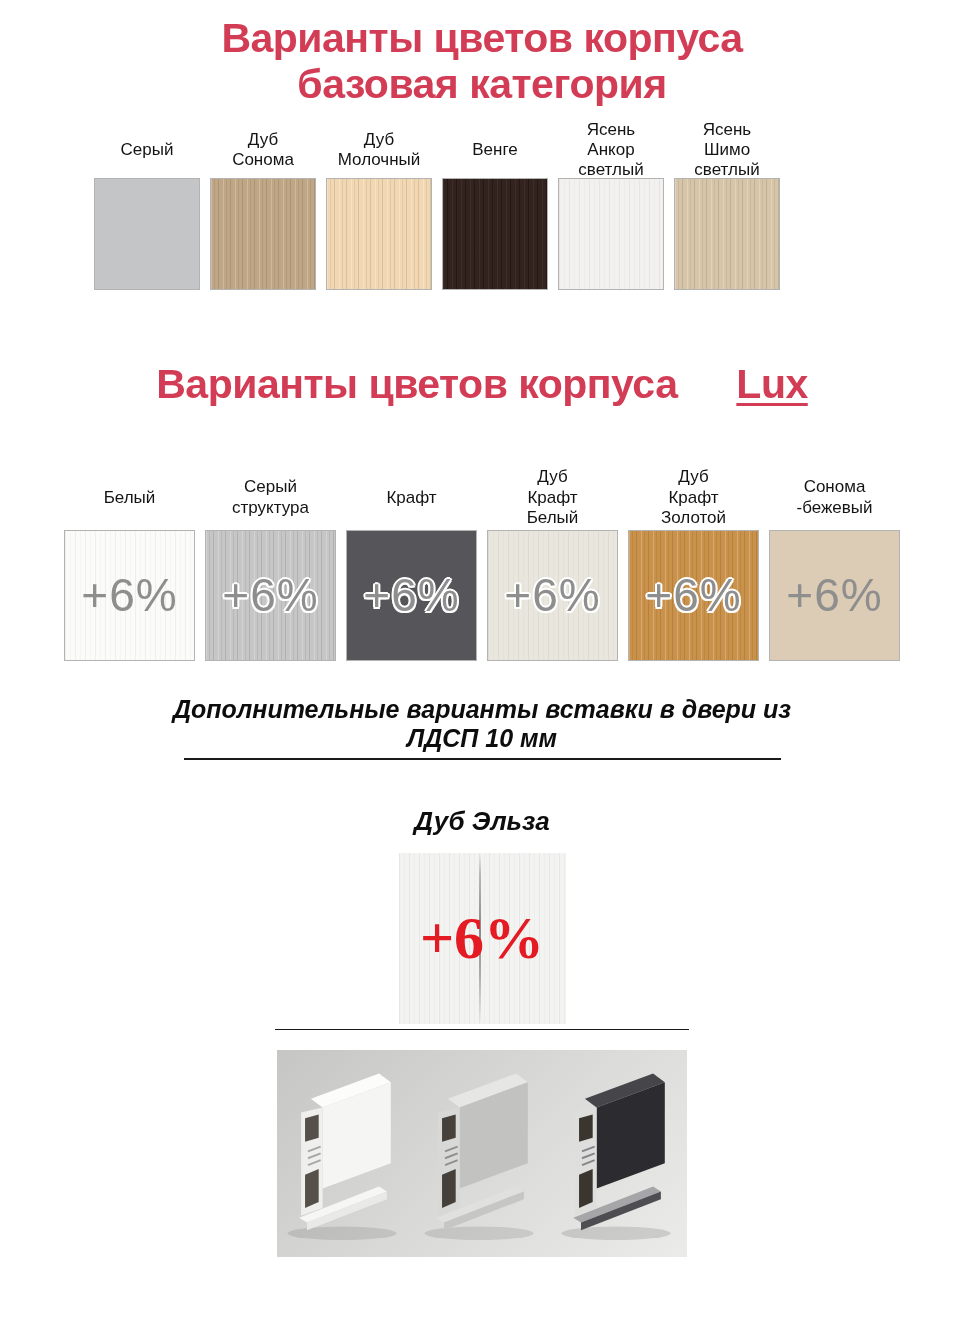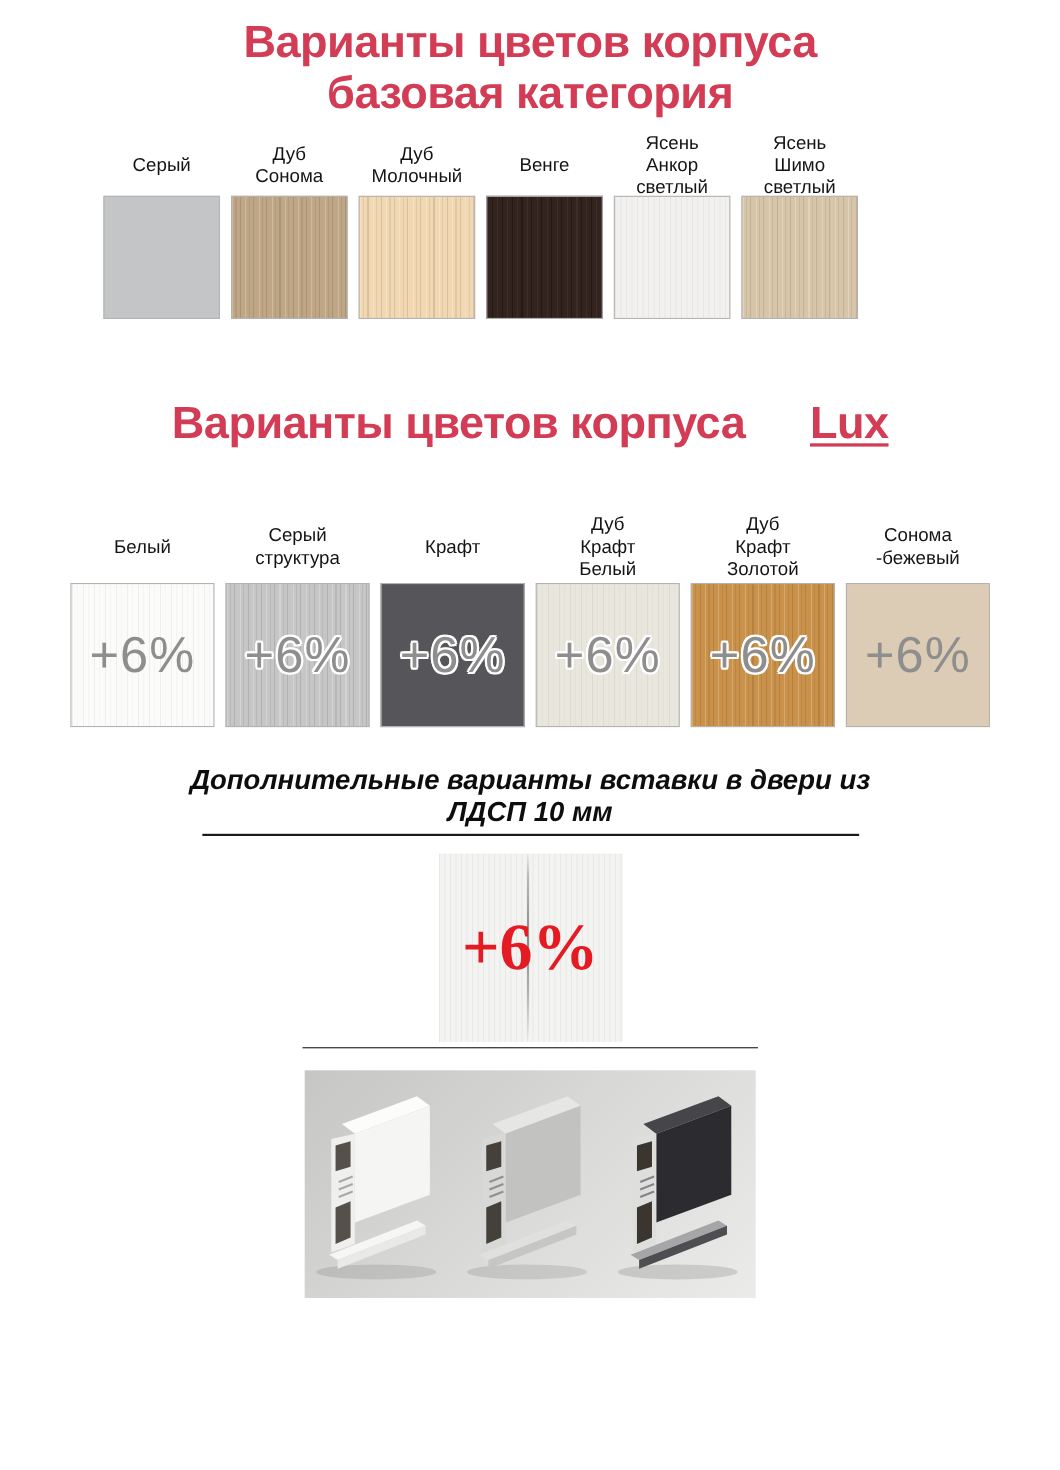--- a/index.html
+++ b/index.html
@@ -207,20 +207,21 @@
       <div class="swatch" style="background-color: rgb(221, 204, 181);">
         <span class="plus6">+6%</span>
       </div>
     </div>
   </div>
 
   <div class="mid-heading" id="inserts-heading">Дополнительные варианты вставки в двери из
 ЛДСП 10 мм</div>
   <hr class="rule" id="rule-inserts">
 
+  <div class="elza-label">Дуб Эльза</div>
 
   <div class="elza-swatch tex-wood-faint" style="background-color: rgb(243, 243, 242);">
     <span class="plus-red" style="color: rgb(228, 27, 35);">+6%</span>
   </div>
 
   <hr class="rule" id="rule-profile">
 
   <div class="photo">
 
     <div class="profile-figure">

